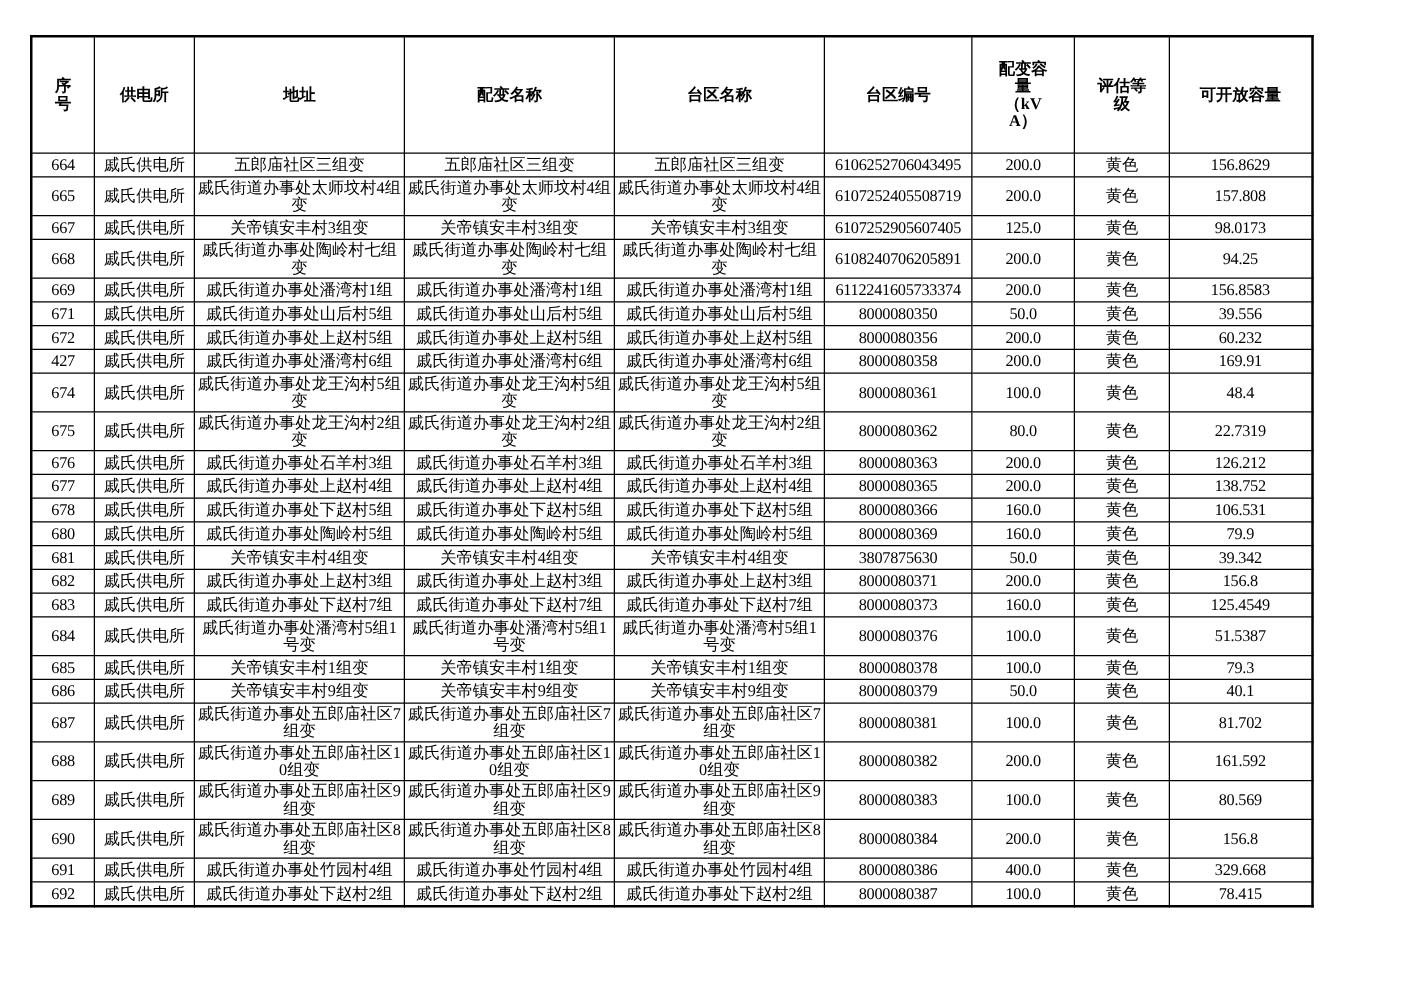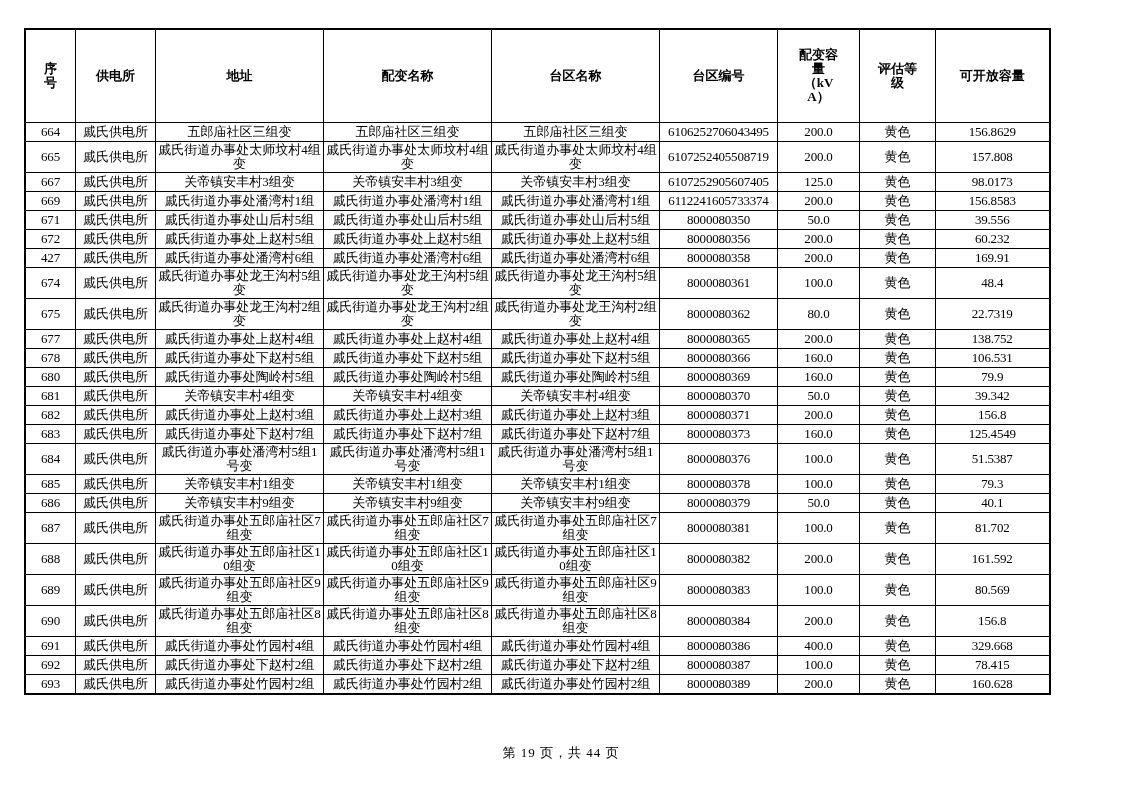--- a/index.html
+++ b/index.html
@@ -120,20 +120,31 @@
           <td class="col-station">戚氏供电所</td>
           <td class="col-address">关帝镇安丰村3组变</td>
           <td class="col-transformer">关帝镇安丰村3组变</td>
           <td class="col-area_name">关帝镇安丰村3组变</td>
           <td class="col-area_code">6107252905607405</td>
           <td class="col-capacity">125.0</td>
           <td class="col-grade">黄色</td>
           <td class="col-open_capacity">98.0173</td>
         </tr>
         <tr>
+          <td class="col-serial">668</td>
+          <td class="col-station">戚氏供电所</td>
+          <td class="col-address">戚氏街道办事处陶岭村七组变</td>
+          <td class="col-transformer">戚氏街道办事处陶岭村七组变</td>
+          <td class="col-area_name">戚氏街道办事处陶岭村七组变</td>
+          <td class="col-area_code">6108240706205891</td>
+          <td class="col-capacity">200.0</td>
+          <td class="col-grade">黄色</td>
+          <td class="col-open_capacity">94.25</td>
+        </tr>
+        <tr>
           <td class="col-serial">669</td>
           <td class="col-station">戚氏供电所</td>
           <td class="col-address">戚氏街道办事处潘湾村1组</td>
           <td class="col-transformer">戚氏街道办事处潘湾村1组</td>
           <td class="col-area_name">戚氏街道办事处潘湾村1组</td>
           <td class="col-area_code">6112241605733374</td>
           <td class="col-capacity">200.0</td>
           <td class="col-grade">黄色</td>
           <td class="col-open_capacity">156.8583</td>
         </tr>
@@ -186,20 +197,31 @@
           <td class="col-station">戚氏供电所</td>
           <td class="col-address">戚氏街道办事处龙王沟村2组变</td>
           <td class="col-transformer">戚氏街道办事处龙王沟村2组变</td>
           <td class="col-area_name">戚氏街道办事处龙王沟村2组变</td>
           <td class="col-area_code">8000080362</td>
           <td class="col-capacity">80.0</td>
           <td class="col-grade">黄色</td>
           <td class="col-open_capacity">22.7319</td>
         </tr>
         <tr>
+          <td class="col-serial">676</td>
+          <td class="col-station">戚氏供电所</td>
+          <td class="col-address">戚氏街道办事处石羊村3组</td>
+          <td class="col-transformer">戚氏街道办事处石羊村3组</td>
+          <td class="col-area_name">戚氏街道办事处石羊村3组</td>
+          <td class="col-area_code">8000080363</td>
+          <td class="col-capacity">200.0</td>
+          <td class="col-grade">黄色</td>
+          <td class="col-open_capacity">126.212</td>
+        </tr>
+        <tr>
           <td class="col-serial">677</td>
           <td class="col-station">戚氏供电所</td>
           <td class="col-address">戚氏街道办事处上赵村4组</td>
           <td class="col-transformer">戚氏街道办事处上赵村4组</td>
           <td class="col-area_name">戚氏街道办事处上赵村4组</td>
           <td class="col-area_code">8000080365</td>
           <td class="col-capacity">200.0</td>
           <td class="col-grade">黄色</td>
           <td class="col-open_capacity">138.752</td>
         </tr>
@@ -224,21 +246,21 @@
           <td class="col-capacity">160.0</td>
           <td class="col-grade">黄色</td>
           <td class="col-open_capacity">79.9</td>
         </tr>
         <tr>
           <td class="col-serial">681</td>
           <td class="col-station">戚氏供电所</td>
           <td class="col-address">关帝镇安丰村4组变</td>
           <td class="col-transformer">关帝镇安丰村4组变</td>
           <td class="col-area_name">关帝镇安丰村4组变</td>
-          <td class="col-area_code">8000080370</td>
+          <td class="col-area_code">3807875630</td>
           <td class="col-capacity">50.0</td>
           <td class="col-grade">黄色</td>
           <td class="col-open_capacity">39.342</td>
         </tr>
         <tr>
           <td class="col-serial">682</td>
           <td class="col-station">戚氏供电所</td>
           <td class="col-address">戚氏街道办事处上赵村3组</td>
           <td class="col-transformer">戚氏街道办事处上赵村3组</td>
           <td class="col-area_name">戚氏街道办事处上赵村3组</td>
@@ -350,29 +372,17 @@
           <td class="col-serial">692</td>
           <td class="col-station">戚氏供电所</td>
           <td class="col-address">戚氏街道办事处下赵村2组</td>
           <td class="col-transformer">戚氏街道办事处下赵村2组</td>
           <td class="col-area_name">戚氏街道办事处下赵村2组</td>
           <td class="col-area_code">8000080387</td>
           <td class="col-capacity">100.0</td>
           <td class="col-grade">黄色</td>
           <td class="col-open_capacity">78.415</td>
         </tr>
-        <tr>
-          <td class="col-serial">693</td>
-          <td class="col-station">戚氏供电所</td>
-          <td class="col-address">戚氏街道办事处竹园村2组</td>
-          <td class="col-transformer">戚氏街道办事处竹园村2组</td>
-          <td class="col-area_name">戚氏街道办事处竹园村2组</td>
-          <td class="col-area_code">8000080389</td>
-          <td class="col-capacity">200.0</td>
-          <td class="col-grade">黄色</td>
-          <td class="col-open_capacity">160.628</td>
-        </tr>
       </tbody>
   </table>
 
-  <div class="footer">第 19 页，共 44 页</div>
 
 </div>
 
 </body></html>

